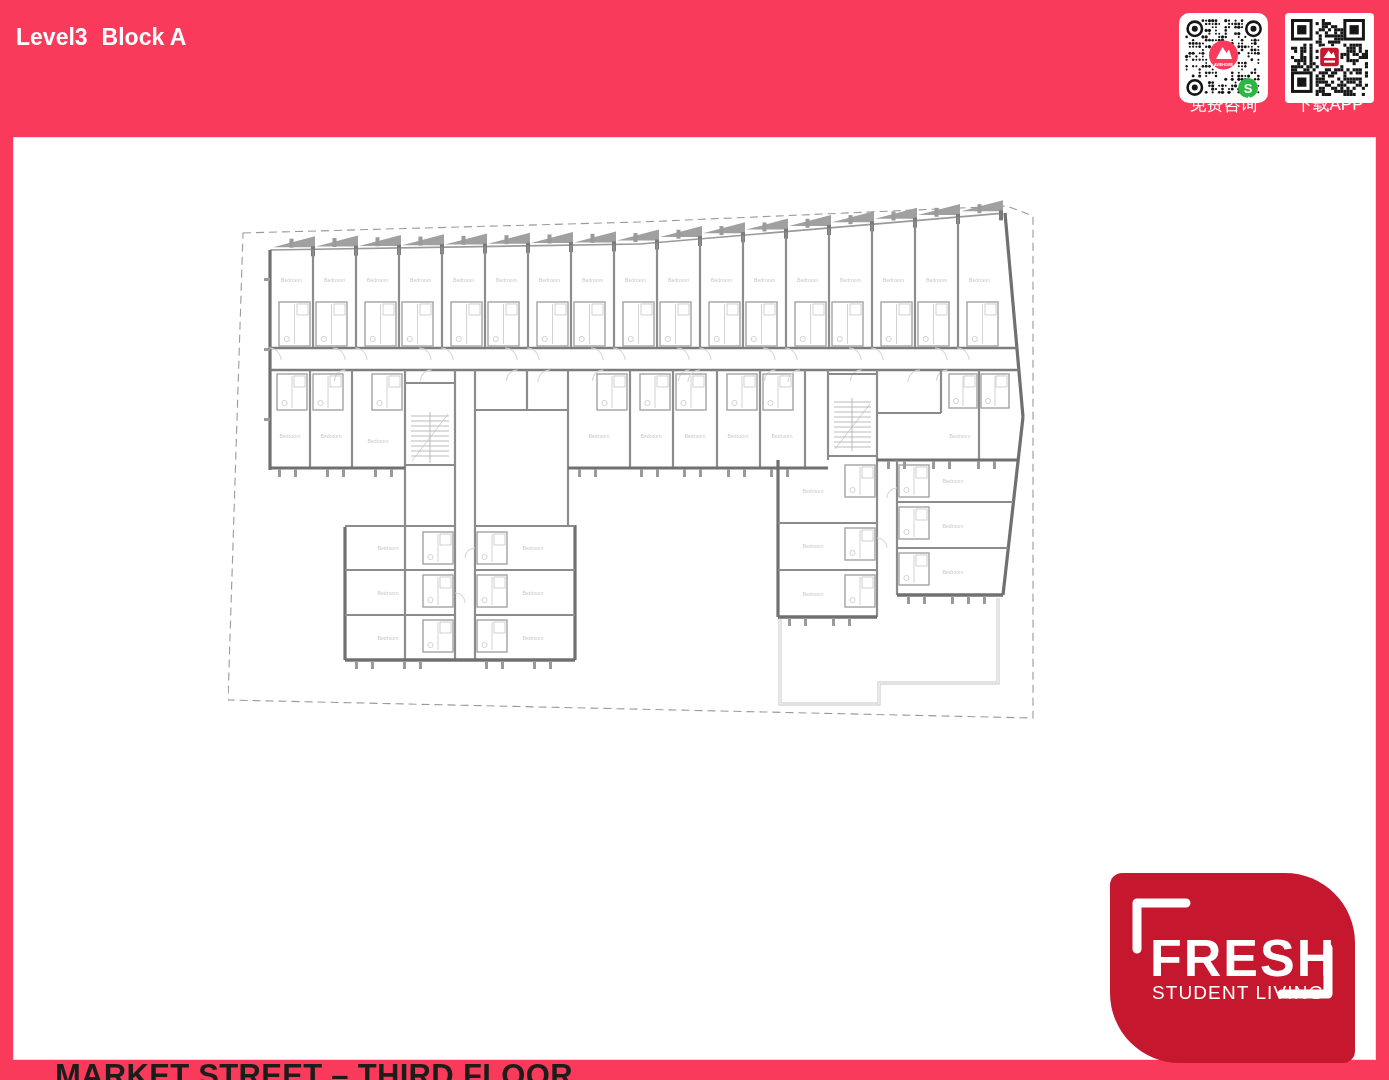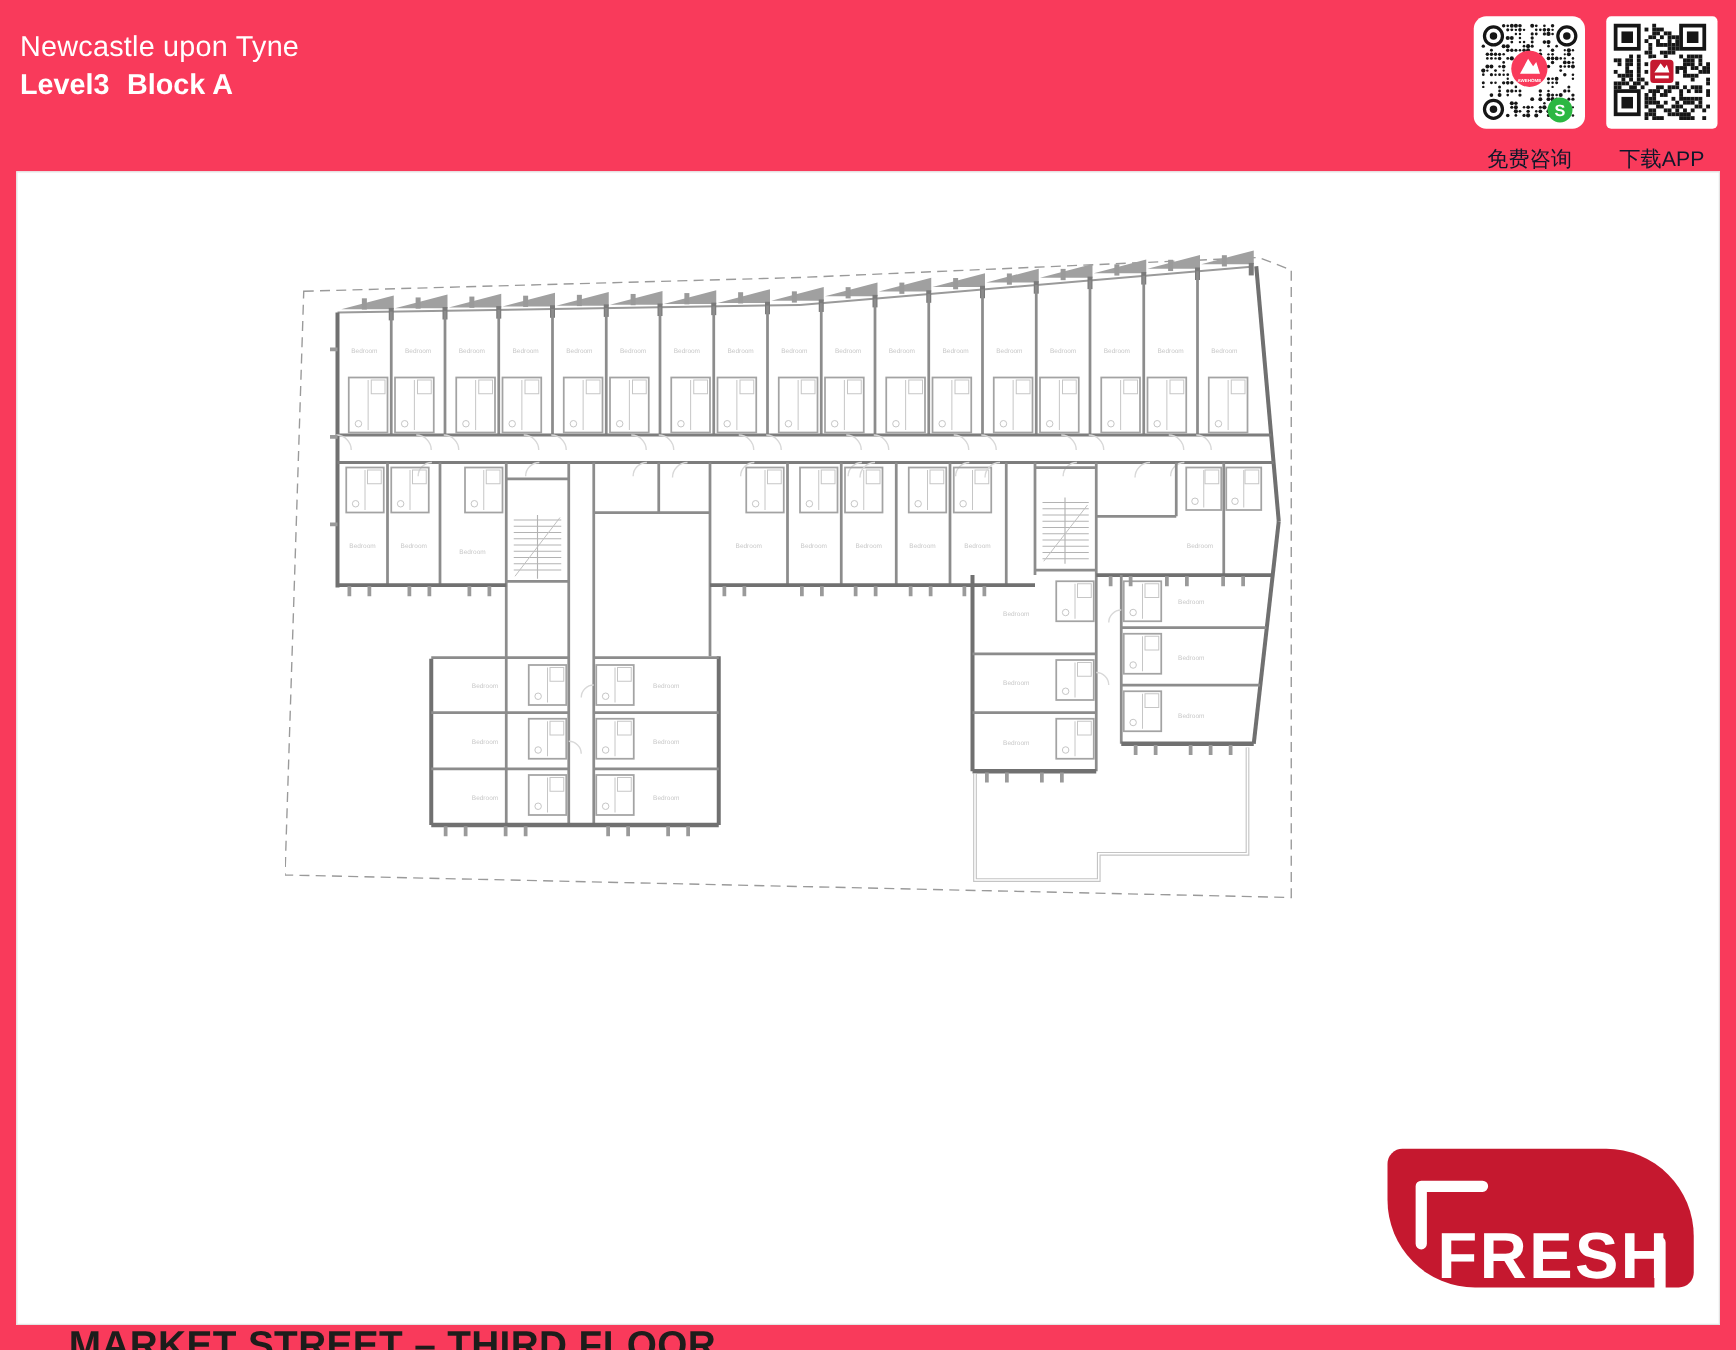--- a/index.html
+++ b/index.html
@@ -10,44 +10,43 @@
   .h-city{font-size:23px;line-height:30px;font-weight:400;letter-spacing:.2px;}
   .h-building{font-size:30px;line-height:37px;font-weight:700;}
   .h-level{font-size:23px;line-height:30px;font-weight:700;}
   .h-level .gap{display:inline-block;width:14px;}
   
   .qrbox{position:absolute;top:13px;width:89px;height:90px;background:#fff;}
   .qrbox.round{border-radius:10px;}
   .qrbox.square{border-radius:4px;}
   #qr1{left:1179px;}
   #qr2{left:1285px;}
-  .qrlabel{position:absolute;top:116px;width:89px;text-align:center;color:#0f172a;font-size:17px;}
+  .qrlabel{position:absolute;top:93px;width:89px;text-align:center;color:#ffffff;font-size:17px;}
   #qr1-label{left:1179px;}
   #qr2-label{left:1285px;}
   
   .panel{position:absolute;left:13px;top:137px;width:1363px;height:923px;background:#fff;
          border:1px solid #e3e3e3;box-sizing:border-box;}
   
   #plan{position:absolute;left:228px;top:198px;width:812px;height:532px;}
   
   .caption{position:absolute;left:55px;top:1014px;font-size:31px;font-weight:700;
            color:var(--ink,#1d1d1b);letter-spacing:.3px;margin-top:44px;}
   
-  .logo{position:absolute;left:1110px;top:919px;width:245px;height:111px;
+  .logo{position:absolute;left:1110px;top:873px;width:245px;height:190px;
         background:var(--logo-red,#c5182f);border-radius:12px 70px 12px 70px;}
   .logo svg{position:absolute;left:0;top:0;}
   text{font-family:"Liberation Sans",sans-serif;}
 </style>
 </head>
 <body>
 
 <div class="page">
 
   <div class="hgroup">
-    <div class="h-city">Newcastle upon Tyne</div>
     <div class="h-level"><span>Level3</span><span class="gap"></span><span>Block A</span></div>
   </div>
 
   <div class="qrbox round" id="qr1"><svg width="89" height="90" viewBox="0 0 89 90">
         <circle cx="7.63" cy="23.929999999999996" r="1.3370892601081585" fill="#161616"></circle>
         <circle cx="7.63" cy="43.49" r="1.6931447403250006" fill="#161616"></circle>
         <circle cx="7.63" cy="46.75" r="1.0640806676138568" fill="#161616"></circle>
         <circle cx="7.63" cy="53.27" r="1.2132920381514785" fill="#161616"></circle>
         <circle cx="7.63" cy="56.53" r="0.9691277115070857" fill="#161616"></circle>
         <circle cx="10.89" cy="30.45" r="1.3964160504208953" fill="#161616"></circle>

